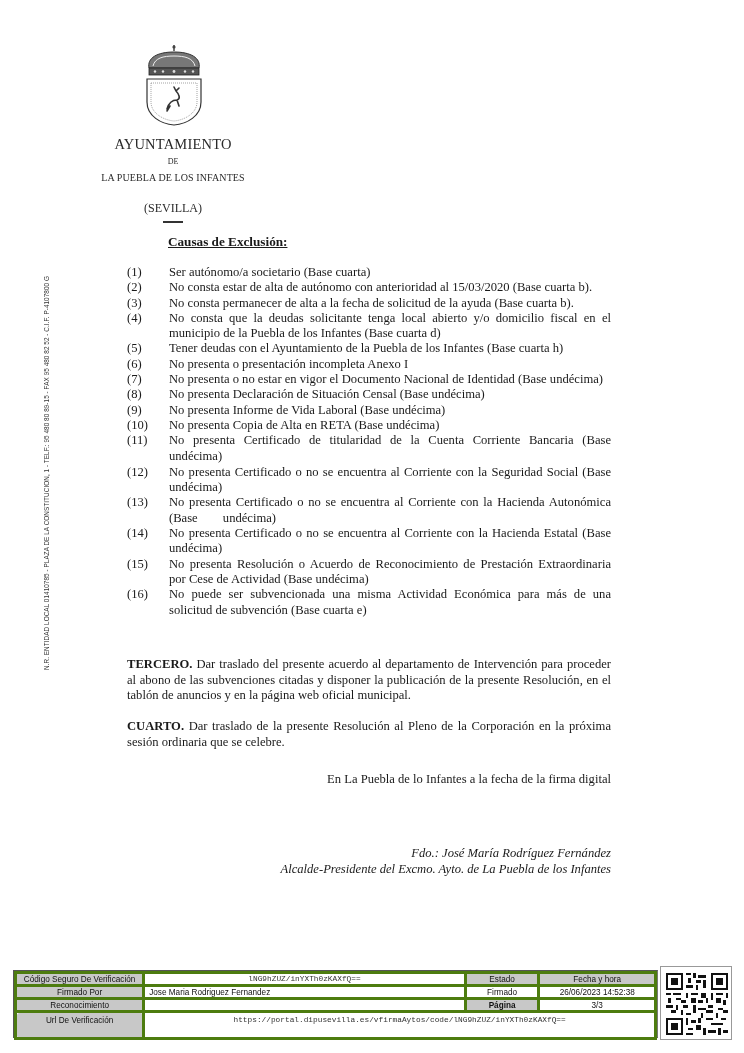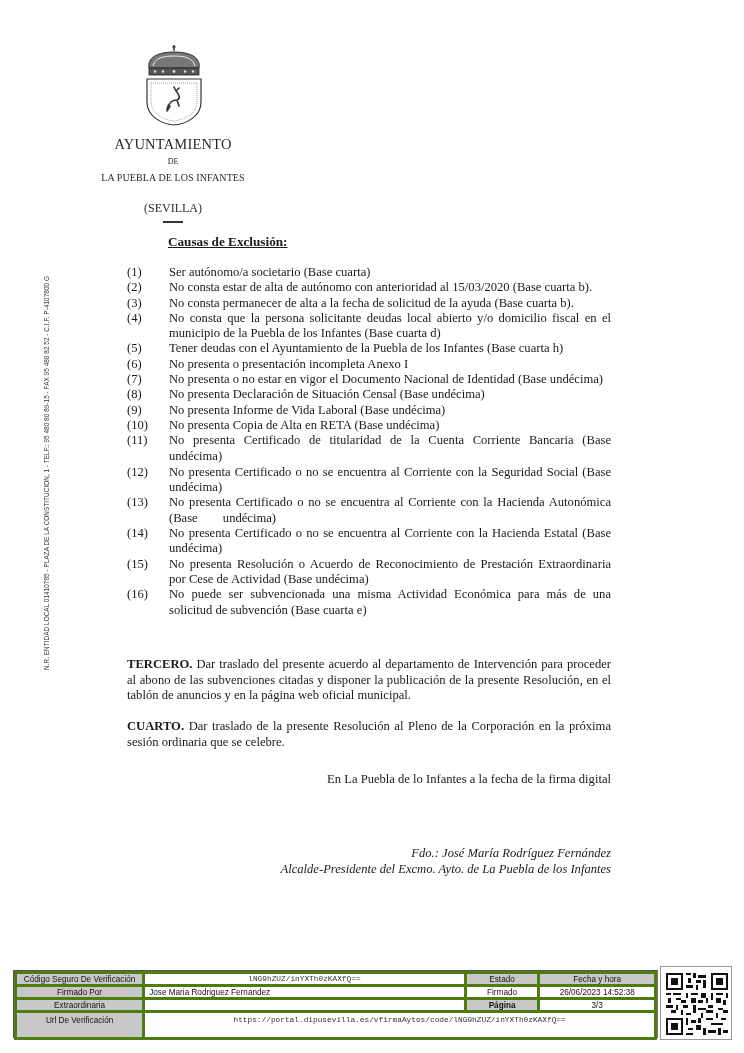--- a/index.html
+++ b/index.html
@@ -89,21 +89,21 @@
   <div class="cause">
       <span class="num">(2)</span>
       <span class="txt" style="text-align:left;white-space:nowrap;">No consta estar de alta de autónomo con anterioridad al 15/03/2020 (Base cuarta b).</span>
     </div>
   <div class="cause">
       <span class="num">(3)</span>
       <span class="txt" style="text-align:left;white-space:nowrap;">No consta permanecer de alta a la fecha de solicitud de la ayuda (Base cuarta b).</span>
     </div>
   <div class="cause">
       <span class="num">(4)</span>
-      <span class="txt">No consta que la persona solicitante deudas local abierto y/o domicilio fiscal en el municipio de la Puebla de los Infantes (Base cuarta d)</span>
+      <span class="txt">No consta que la deudas solicitante tenga local abierto y/o domicilio fiscal en el municipio de la Puebla de los Infantes (Base cuarta d)</span>
     </div>
   <div class="cause">
       <span class="num">(5)</span>
       <span class="txt" style="text-align:left;white-space:nowrap;">Tener deudas con el Ayuntamiento de la Puebla de los Infantes (Base cuarta h)</span>
     </div>
   <div class="cause">
       <span class="num">(6)</span>
       <span class="txt">No presenta o presentación incompleta Anexo I</span>
     </div>
   <div class="cause">
@@ -166,21 +166,21 @@
       <td class="lblc">Estado</td>
       <td class="lbl" style="width:117px;">Fecha y hora</td>
     </tr>
     <tr>
       <td class="lbl">Firmado Por</td>
       <td style="text-align:left;">Jose Maria Rodriguez Fernandez</td>
       <td class="val">Firmado</td>
       <td class="val">26/06/2023 14:52:38</td>
     </tr>
     <tr>
-      <td class="lbl">Extraordinaria</td>
+      <td class="lbl">Reconocimiento</td>
       <td></td>
       <td class="lblc" style="font-weight:bold;">Página</td>
       <td class="val">3/3</td>
     </tr>
     <tr class="tall">
       <td class="lbl">Url De Verificación</td>
       <td class="mono" colspan="3">https://portal.dipusevilla.es/vfirmaAytos/code/lNG9hZUZ/inYXTh0zKAXfQ==</td>
     </tr>
   </tbody>
     </table>

